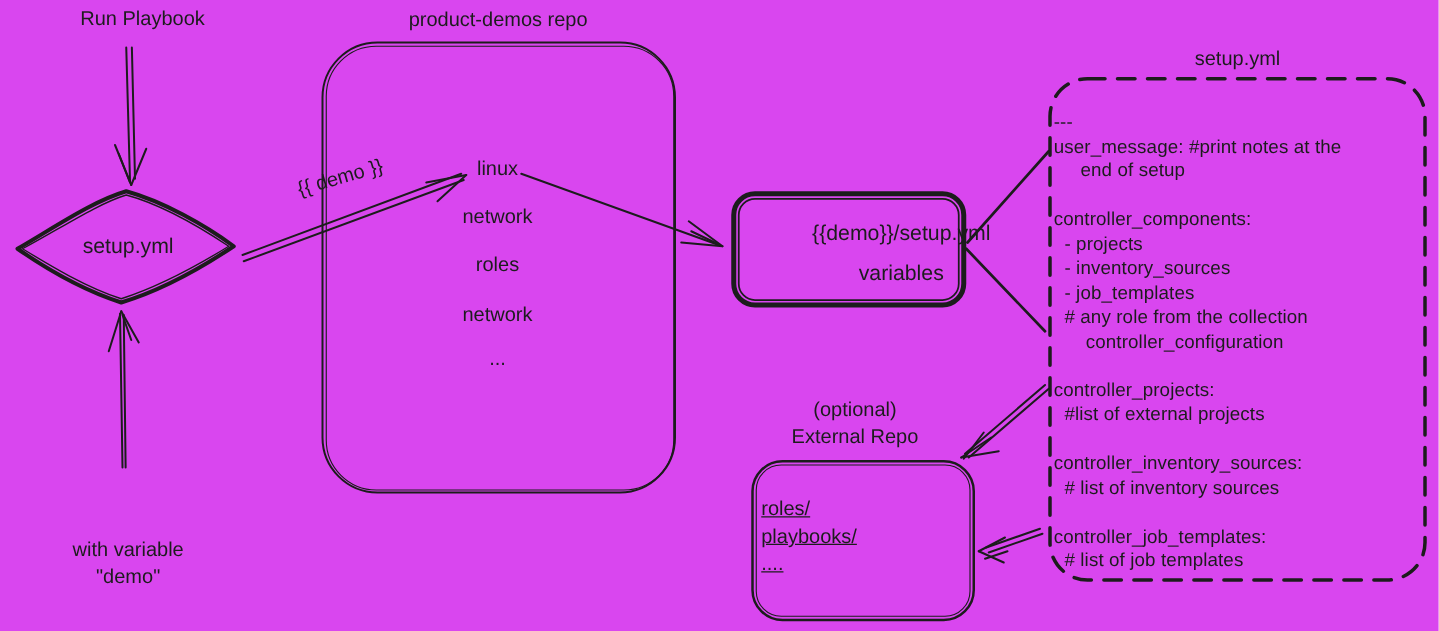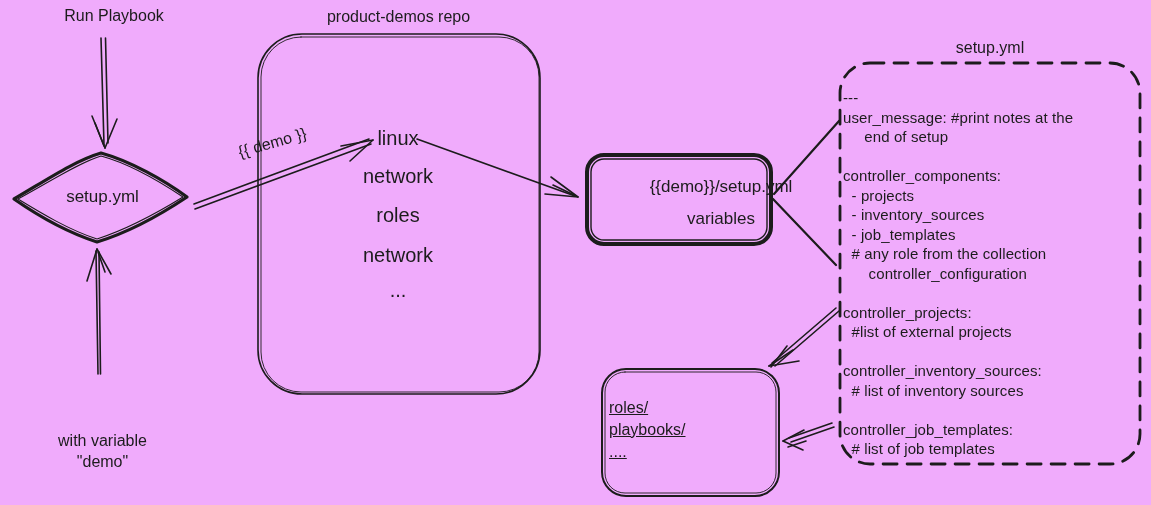--- a/index.html
+++ b/index.html
@@ -1,29 +1,29 @@
 <!DOCTYPE html>
 <html><head>
 <meta charset="utf-8">
 <style>
   html,body{margin:0;padding:0;background:#ffffff;}
   .canvas{
-    position:relative;width:1151px;height:505px;background:#f0abfc;
+    position:relative;width:1151px;height:505px;background:#d946ef;
     font-family:"Liberation Sans",sans-serif;color:#1c1c1c;overflow:hidden;
   }
   svg.shapes{position:absolute;left:0;top:0;}
   svg.shapes path, svg.shapes rect{fill:none;stroke:#1c1c1c;stroke-linecap:round;stroke-linejoin:round;}
   .lbl{position:absolute;color:#1c1c1c;white-space:pre;line-height:1.25;}
   .center{text-align:center;}
   .t16{font-size:16px;}
   .t17{font-size:17px;}
   .yaml{font-size:15px;line-height:19.5px;letter-spacing:0.1px;}
   .rot{transform:rotate(-16deg);transform-origin:center;}
   .multiline{line-height:21px;}
-  .repo-item{position:absolute;width:120px;text-align:center;font-size:20px;}
+  .repo-item{position:absolute;width:120px;text-align:center;font-size:16px;}
   .ext-items{line-height:22px;text-decoration:underline;}
 </style>
 </head>
 <body>
 
 <div class="canvas">
 
   <svg class="shapes" width="1151" height="505" viewBox="0 0 1151 505">
 
     <path stroke-width="3.2" d="M14 199 C45 181 74 161 101 153 C130 161 164 180 187 197 C160 215 130 232 97 242 C66 232 37 215 14 199 Z"></path>
@@ -105,20 +105,22 @@
 
   <div class="repo-item" style="left:338px;top:127px;">linux</div>
   <div class="repo-item" style="left:338px;top:165px;">network</div>
   <div class="repo-item" style="left:338px;top:204px;">roles</div>
   <div class="repo-item" style="left:338px;top:244px;text-align:center;">network</div>
   <div class="repo-item" style="left:338px;top:279px;">...</div>
 
   <div class="lbl t17 center" style="left:616px;top:171px;width:210px;line-height:32px;">{{demo}}/setup.yml
 variables</div>
 
+  <div class="lbl t16 center multiline" style="left:598px;top:318px;width:172px;">(optional)
+External Repo</div>
 
   <div class="lbl t16 ext-items" style="left:609px;top:397px;">roles/
 playbooks/
 ....</div>
 
   <div class="lbl t16 center" style="left:920px;top:38px;width:140px;">setup.yml</div>
 
   <div class="lbl yaml" style="left:843px;top:88px;width:295px;">---
 user_message: #print notes at the
      end of setup

